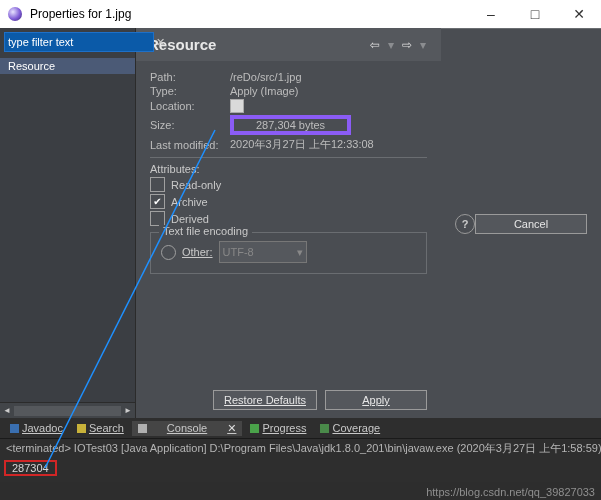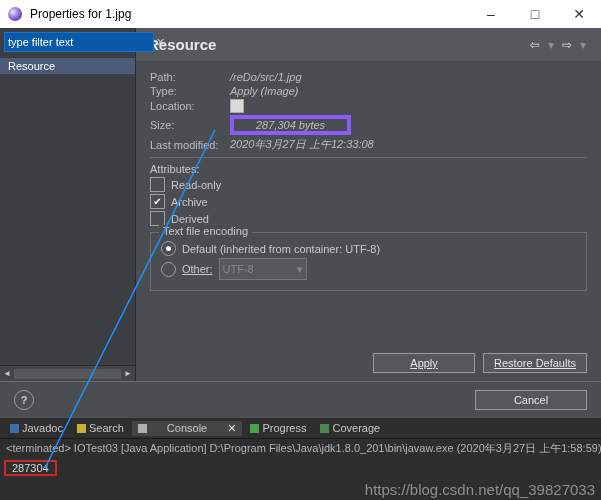--- a/index.html
+++ b/index.html
@@ -33,21 +33,21 @@
     font-size: 14px; color:#333;
   }
 
   
   .dialog {
     position: absolute;
     left: 0; right: 0;
     top: 28px;
     height: 390px;
     display: flex;
-    flex-direction: column;
+    flex-direction: row;
     background: #4a4d52;
   }
   .dialog-body {
     flex: 1 1 auto;
     display: flex;
     min-height: 0;
   }
 
   
   .sidebar {
@@ -138,21 +138,21 @@
   .nav-arrows span { padding: 0 3px; }
   .panel-content {
     padding: 8px 14px 4px 14px;
     color: #c9c9c9;
     font-size: 11px;
     flex: 1 1 auto;
     overflow: hidden;
   }
   .row { display:flex; align-items:center; margin: 2px 0; }
   .row .label { width: 80px; color:#bdbdbd; }
-  .row .value { flex:1; color:#bdbdbd; display:flex; align-items:center; gap:6px;font-style:italic;}
+  .row .value { flex:1; color:#bdbdbd; display:flex; align-items:center; gap:6px;}
   .hr { border-top:1px solid #6a6d71; margin:5px 0;}
   .redbox {
     border: 4px solid #8b5cf6;
     padding: 0 22px;
     display: inline-block;
   }
   .check {
     display:flex;align-items:center;gap:6px;margin:2px 0;
   }
   .cbox, .rbox {
@@ -195,30 +195,31 @@
   
   .workbench-bottom {
     position:absolute; left:0; right:0; bottom:18px; top:418px;
     background:#2e2e2e; color:#c8c8c8; font-size:11px;
     overflow:hidden;
   }
   .tab-strip{
     display:flex; align-items:center; gap:2px; padding:1px 4px;
     background:#2e2e2e; border-bottom:1px solid #1a1a1a;
     height:18px;
+    text-decoration:underline;
   }
   .tab{display:flex;align-items:center;gap:3px;padding:1px 6px;color:#c8c8c8;white-space:nowrap;}
   .tab.active{background:#454545;gap:20px;}
   .tab .tiny{width:9px;height:9px;display:inline-block;}
   .console-line{padding:2px 6px;color:#b5b5b5;white-space:nowrap;}
   .console-output{padding:2px 6px;color:#d8d8d8;}
   .red-inline{border:2px solid #d12626;display:inline-block;padding:0 6px;margin-left:-2px;}
 
   .watermark{
-    position:absolute;right:6px;bottom:2px;color:#8f8f8f;font-size:15px;
+    position:absolute;right:6px;bottom:2px;color:#8f8f8f;font-size:11px;
   }
 
   
   svg.overlay {
     position:absolute; inset:0; pointer-events:none;
   }
 
   
   .eclipse-logo{
     width:14px;height:14px;border-radius:50%;
@@ -307,37 +308,33 @@
           <span>Archive</span>
         </div>
         <div class="check">
           <span class="cbox"></span>
           <span>Derived</span>
         </div>
 
         <div class="group">
           <span class="group-title">Text file encoding</span>
           <div class="check">
-            <span class="rbox checked"></span>
-            <span>Default (inherited from container: UTF-8)</span>
-          </div>
-          <div class="check">
             <span class="rbox"></span>
             <span style="text-decoration:underline">Other:</span>
             <span class="encoding-select">
               <span>UTF-8</span>
               <span>▾</span>
             </span>
           </div>
         </div>
       </div>
 
       <div class="row-buttons">
+        <div class="btn" style="text-decoration:underline;">Restore Defaults</div>
         <div class="btn" style="min-width:80px;text-decoration:underline;">Apply</div>
-        <div class="btn" style="text-decoration:underline;">Restore Defaults</div>
       </div>
     </div>
   </div>
 
   <div class="dlg-footer">
     <div class="help-icon">?</div>
     <div style="flex:1"></div>
     <div class="btn" style="min-width:90px;">Cancel</div>
   </div>
 </div>

